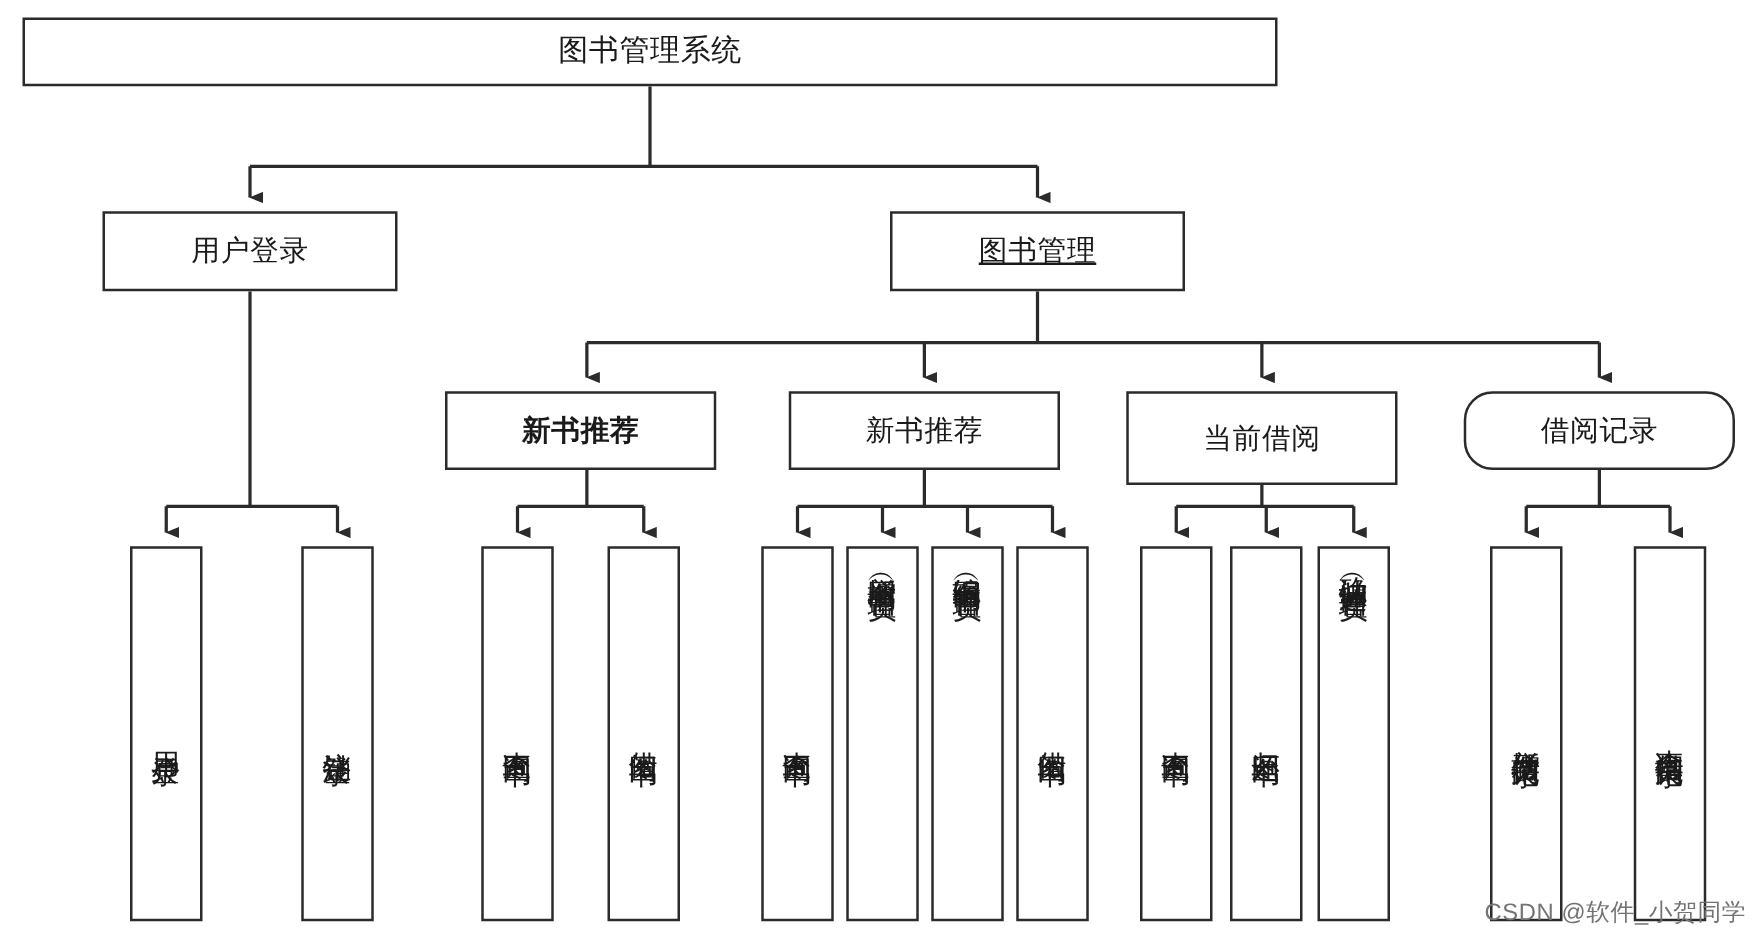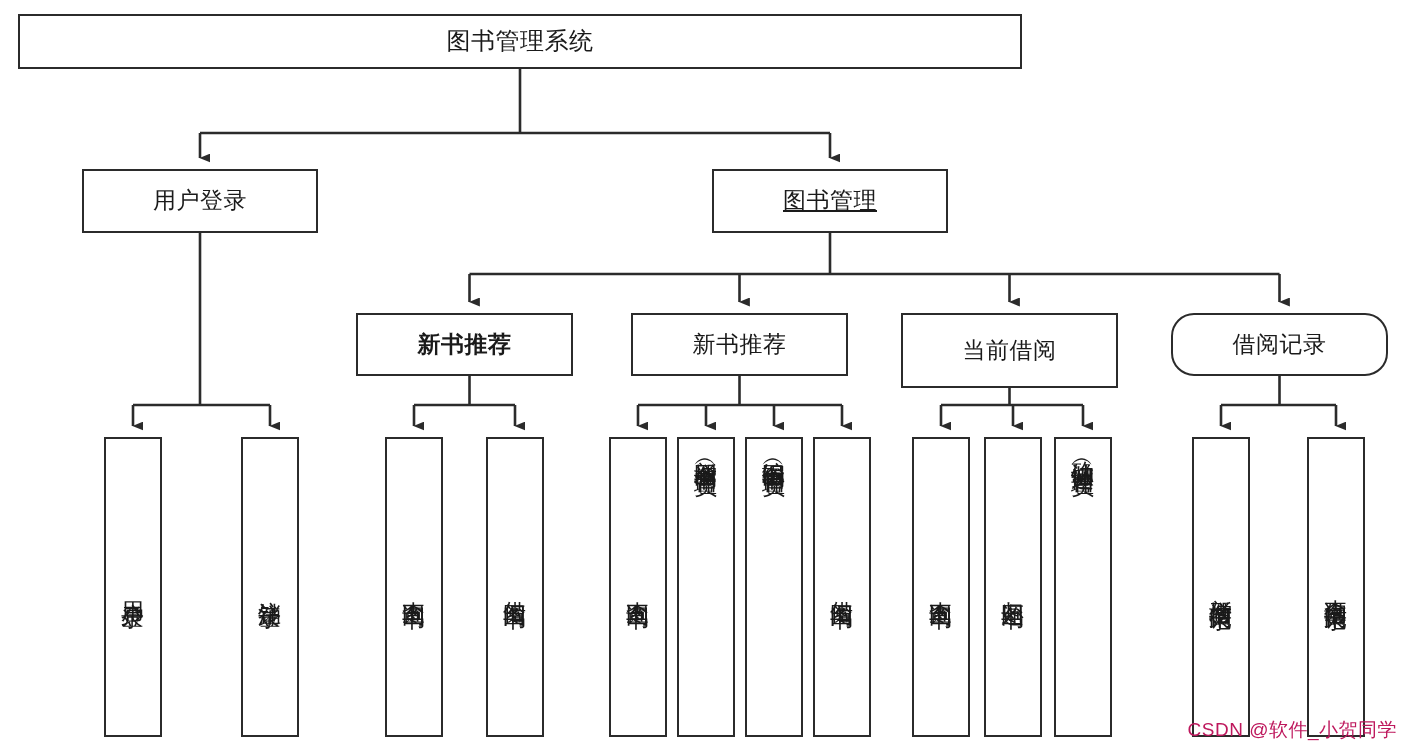--- a/index.html
+++ b/index.html
@@ -67,21 +67,21 @@
     margin: auto 0;
   }
   .node.vert.top .lbl {
     margin-top: 4px;
   }
   .watermark {
     position: absolute;
     right: 8px;
     bottom: 4px;
     font-size: 19px;
-    color: #be185d;
+    color: #737373;
     white-space: nowrap;
     letter-spacing: 0.5px;
     margin-top: 28px;
   }
 </style>
 </head>
 <body>
 
 <div id="canvas">
 

